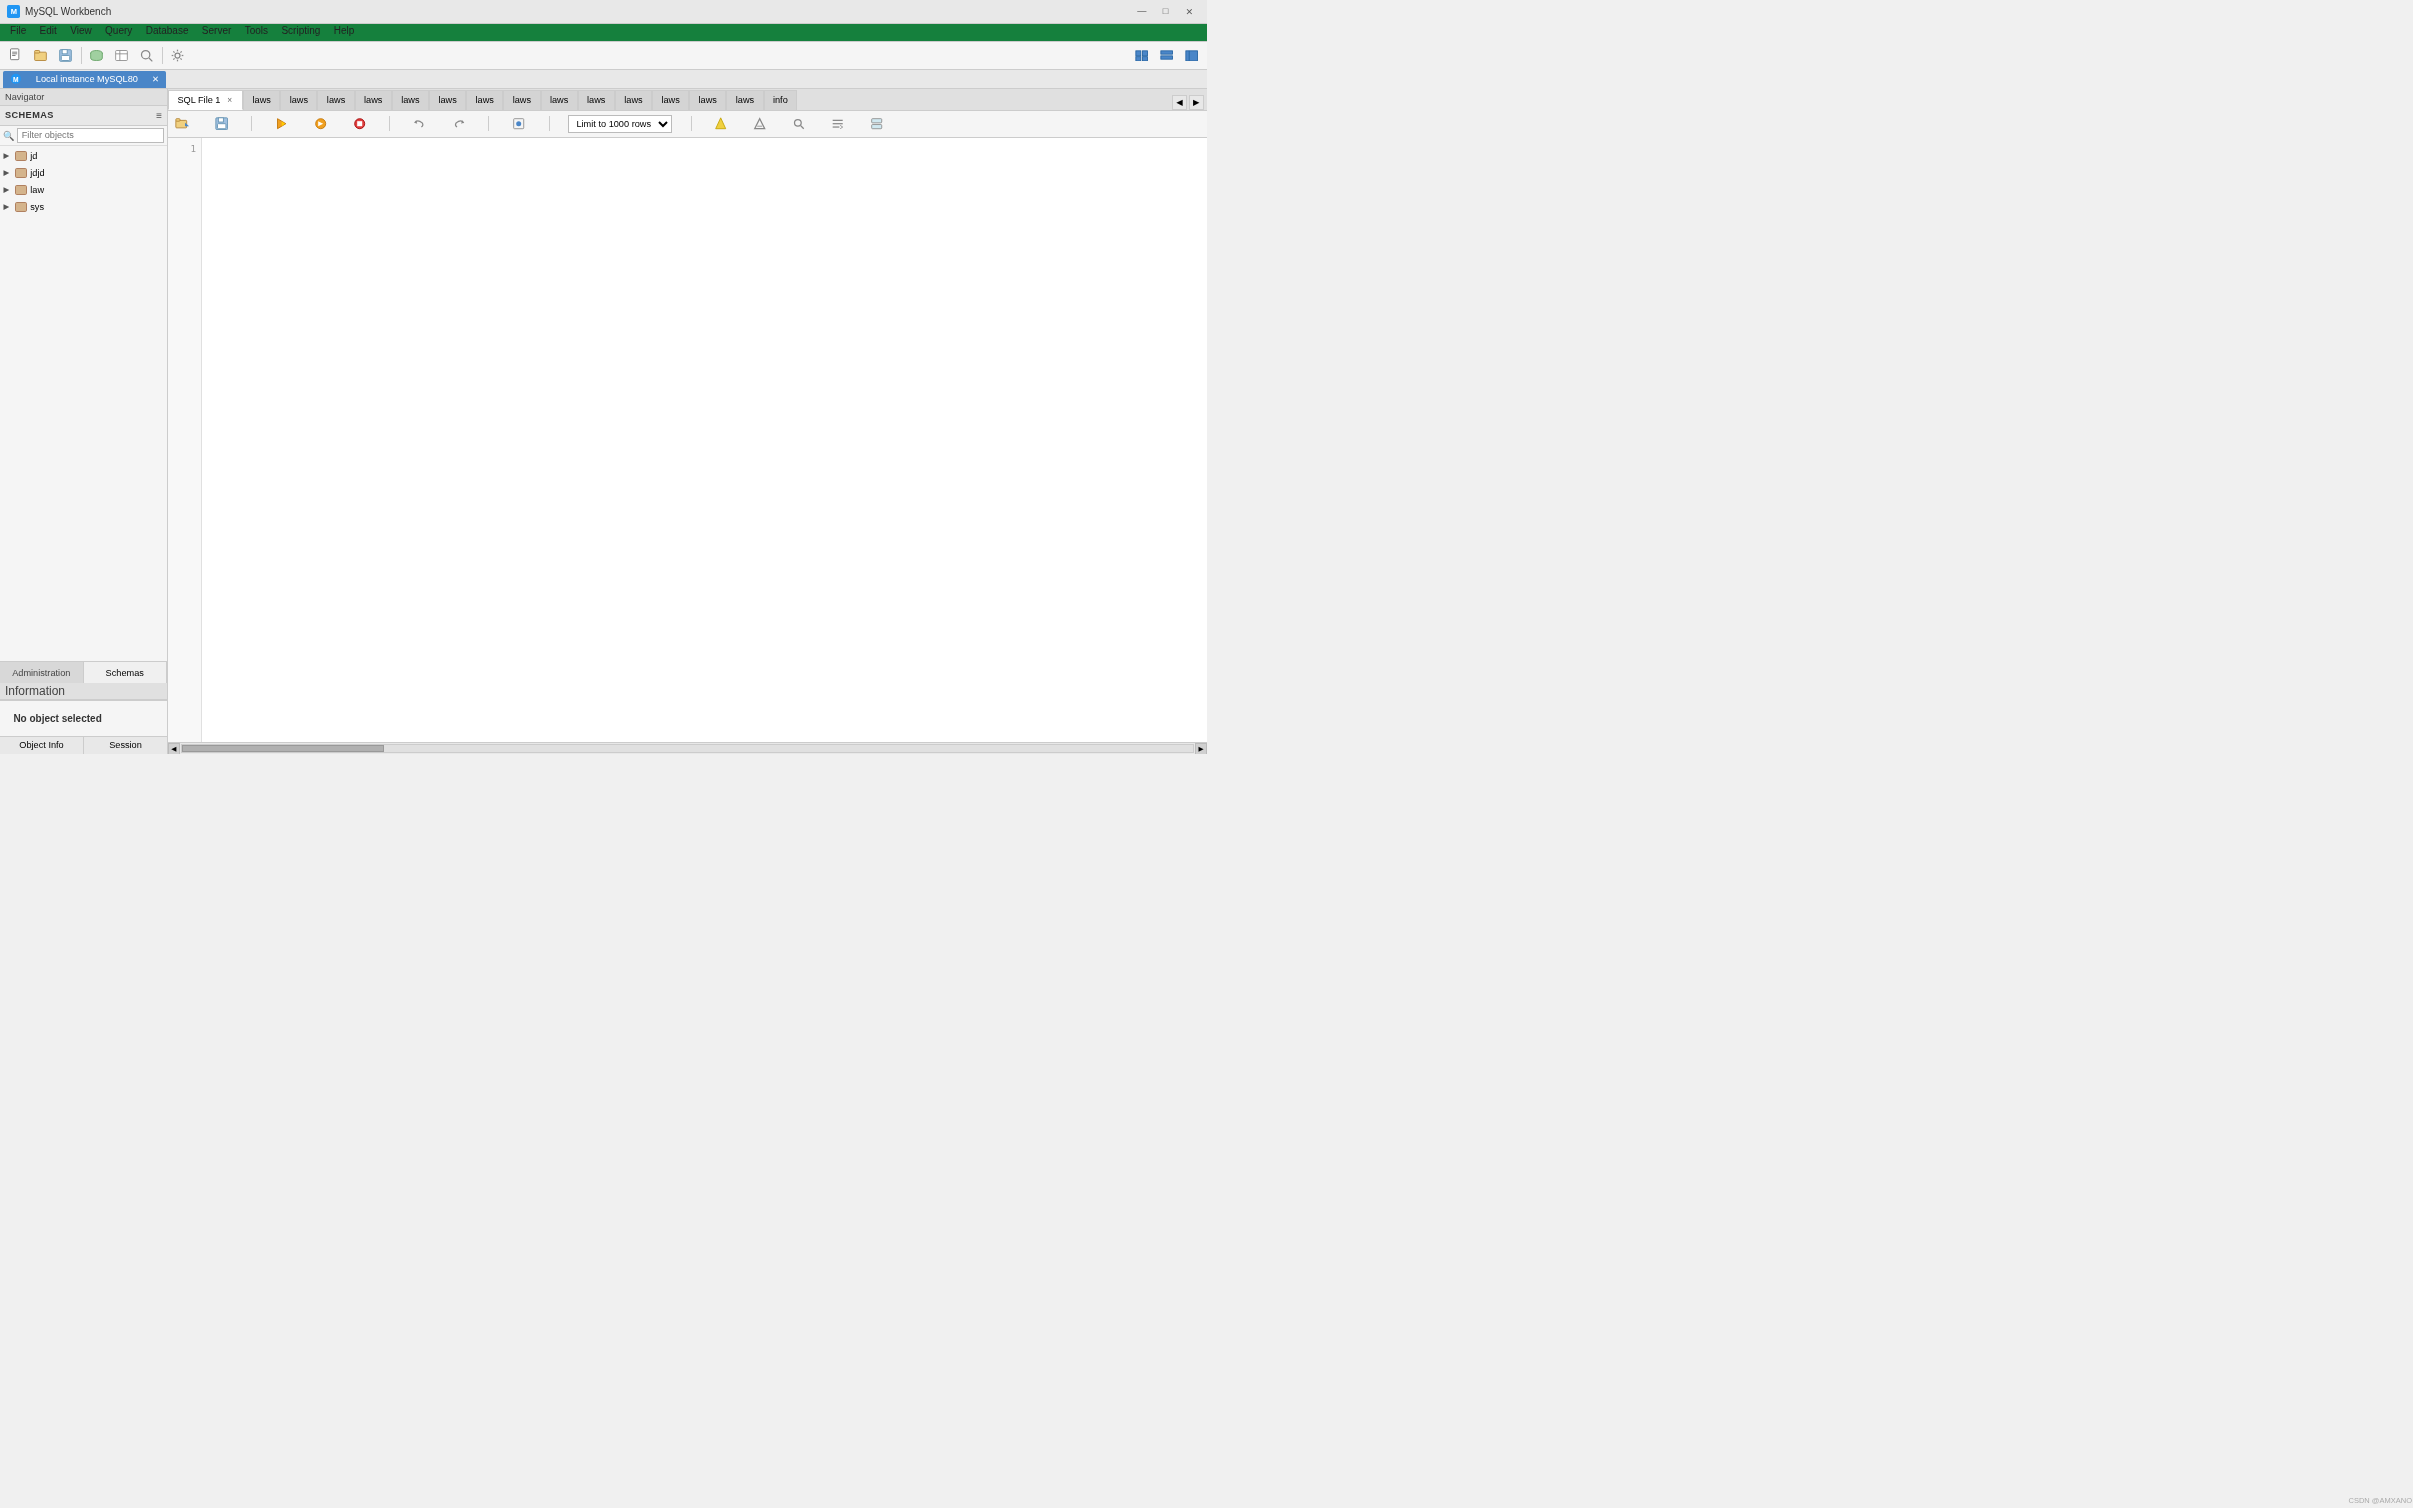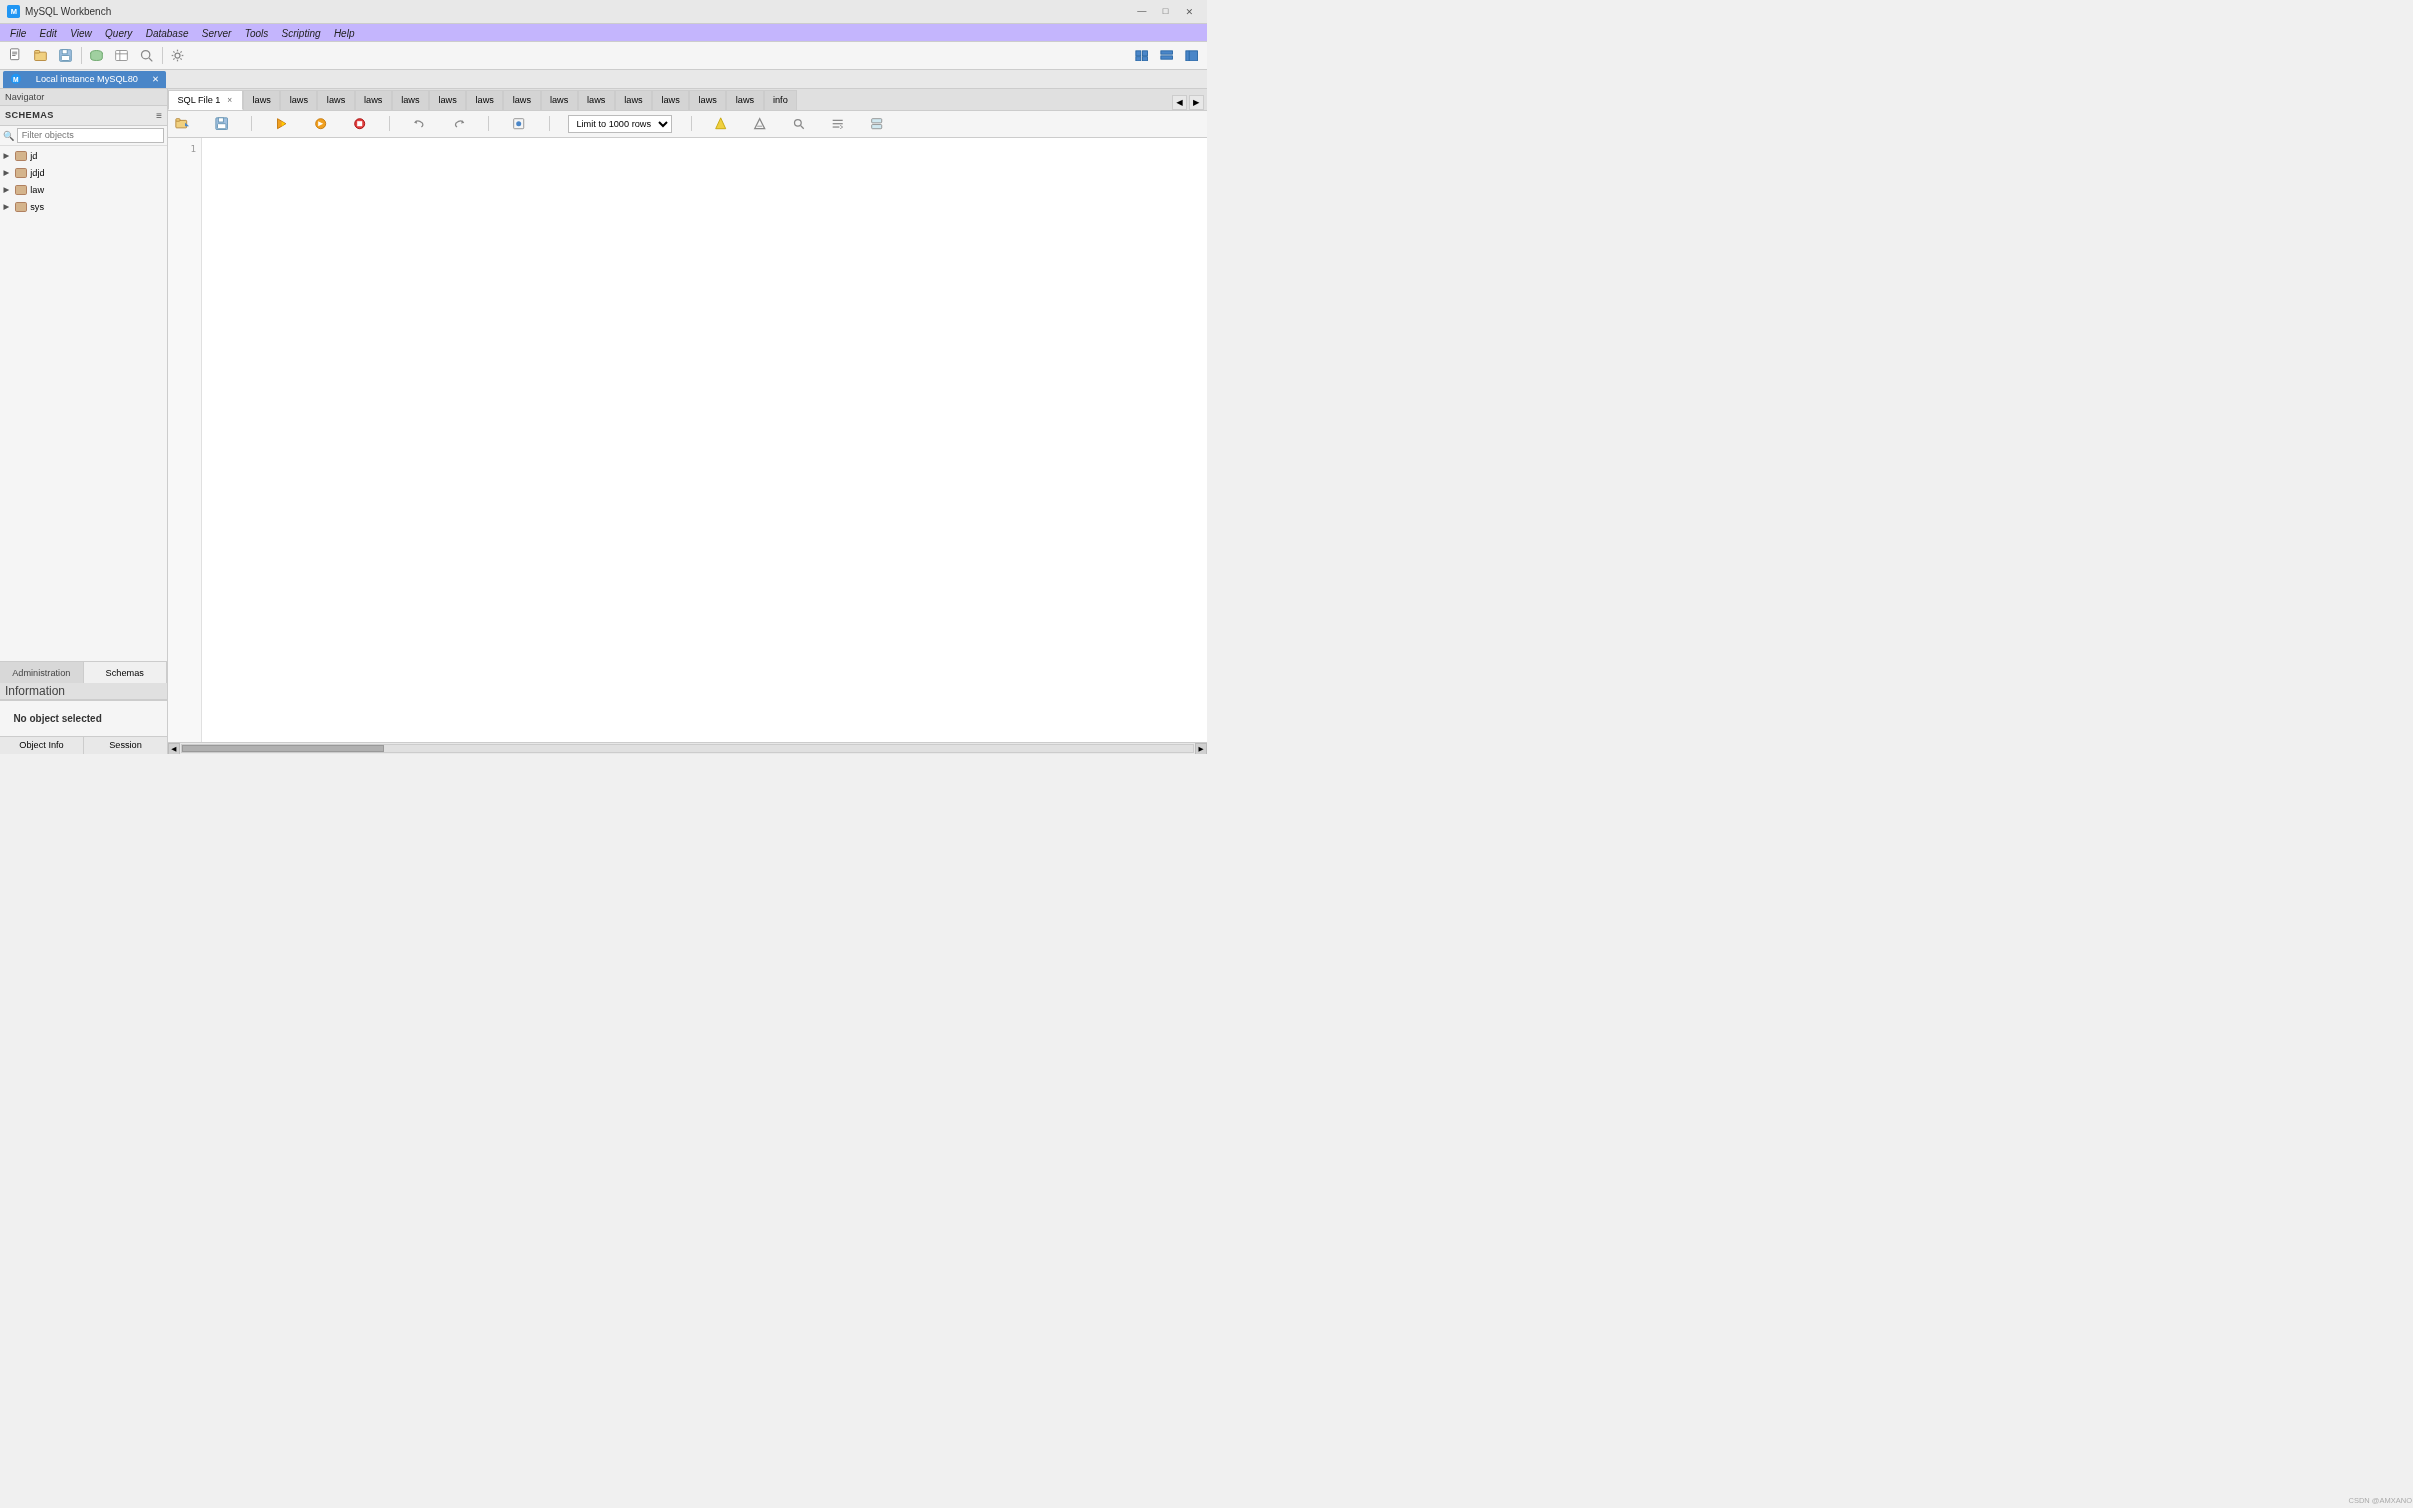--- a/index.html
+++ b/index.html
@@ -58,27 +58,26 @@
       cursor: pointer;
       display: flex;
       align-items: center;
       justify-content: center;
       font-size: 9.2px;
       color: #555;
     }
 
     
     .menu-bar {
-      background: #c4b5fd;
+      background: #15803d;
       height: 18.4px;
       display: flex;
-      align-items: flex-end;
+      align-items: flex-start;
       border-bottom: 0.8px solid #ccc;
       padding: 0 3.4px;
-      font-style: italic;
     }
     .menu-item {
       padding: 1.7px 6.7px;
       font-size: 10px;
       cursor: pointer;
       color: #222;
       border-radius: 1.7px;
     }
 
     

